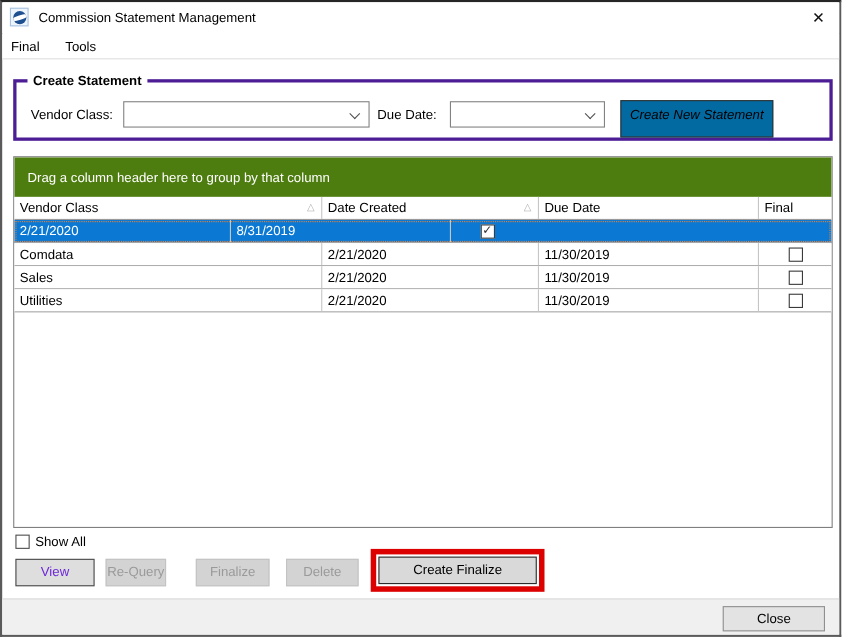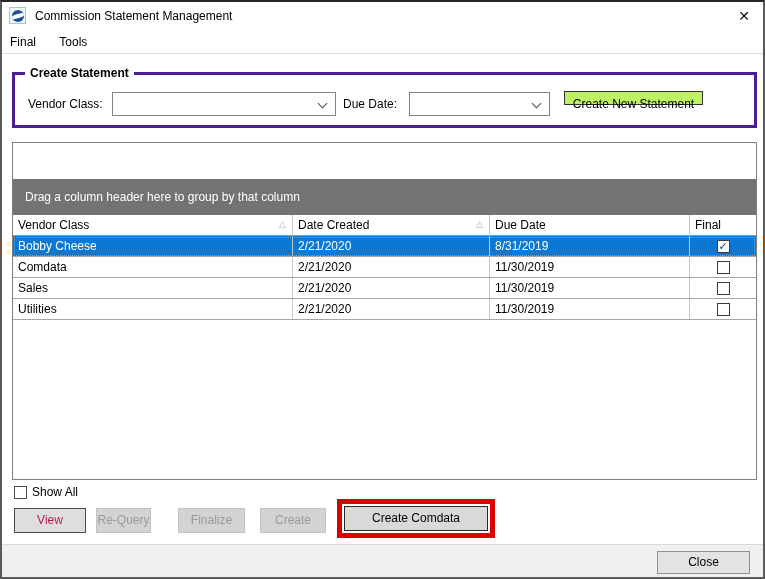--- a/index.html
+++ b/index.html
@@ -32,43 +32,43 @@
     font-weight:bold; }
   .field-label { position:absolute; top:17px; height:24px; line-height:24px; }
   .combo { position:absolute; top:17px; height:24px; background:#fff; border:1px solid #828282; }
   .combo .chev { position:absolute; right:9px; top:7px; width:7px; height:7px;
     border-right:1px solid #505050; border-bottom:1px solid #505050; transform:rotate(45deg); }
   .combo-vendor { left:97px; width:224px; }
   .combo-due { left:394px; width:141px; }
   .lbl-vendor { left:13px; }
   .lbl-due { left:328px; }
   .btn { text-align:center; cursor:default; }
-  .btn-new { position:absolute; left:549px; top:16px; width:139px; height:14px; line-height:24px;
-    background:#bef264; border:1px solid #333; }
+  .btn-new { position:absolute; left:549px; top:16px; width:139px; height:34px; line-height:24px;
+    background:#0369a1; border:1px solid #333;font-style:italic; }
   
   .grid { position:absolute; left:10px; top:140px; width:745px; height:338px;
     border:1px solid #7f7f7f; background:#fff; overflow:hidden; }
-  .group-band { height:36px; background:#737373; color:#fff; line-height:36px; padding-left:12px;margin-top:36px; }
+  .group-band { height:36px; background:#4d7c0f; color:#fff; line-height:36px; padding-left:12px; }
   .hrow, .grow { display:flex; height:21px; }
   .hrow { border-bottom:1px solid #9a9a9a; background:#fff; }
   .grow { border-bottom:1px solid #a6a6a6; background:#fff; }
   .hcell, .gcell { border-right:1px solid #c6c6c6; padding:3px 0 0 5px;
     overflow:hidden; white-space:nowrap; position:relative; }
   .c1 { width:280px; } .c2 { width:197px; } .c3 { width:200px; }
   .c4 { width:66px; border-right:none !important; display:flex; align-items:center; justify-content:center; padding:0; }
   .sort-icon { position:absolute; right:6px; top:5px; font-size:9px; color:#aeaeae; line-height:1; }
   .grow.selected { background:#0b79d3; color:#fff; outline:1px dotted #e8833a; outline-offset:-2px; }
   .gridcheck { width:13px; height:13px; border:1px solid #3a3a3a; background:#fff;
     display:flex; align-items:center; justify-content:center; font-size:11px; color:#2f2f2f; line-height:1; }
   
   .showall { position:absolute; left:12px; top:483px; display:flex; align-items:center; }
   .checkbox { width:13px; height:13px; border:1px solid #4d4d4d; background:#fff; }
   .showall span.lbl { margin-left:5px; }
   .action-btn { position:absolute; top:506px; height:25px; line-height:23px; }
-  .btn-enabled { background:#dedede; border:1px solid #4a4a4a; color:#be185d; }
+  .btn-enabled { background:#dedede; border:1px solid #4a4a4a; color:#6d28d9; }
   .btn-disabled { background:#d3d3d3; border:1px solid #c3c3c3; color:#9a9a9a; }
   .b-view { left:12px; width:72px; }
   .b-requery { left:94px; width:55px; }
   .b-finalize { left:176px; width:67px; }
   .b-delete { left:258px; width:66px; }
   .red-annotation { position:absolute; left:335px; top:497px; border:5px solid #dd0000; padding:2px; background:#fff; }
   .b-advances { position:relative; width:144px; height:25px; line-height:23px;
     background:#d9d9d9; border:1px solid #2b2b2b; color:#000; text-align:center; }
   
   .statusbar { position:absolute; left:0; right:0; bottom:0; height:33px; background:#f0f0f0;
@@ -123,21 +123,20 @@
       </div>
       <div class="hcell c3">
         <span>Due Date</span>
       </div>
       <div class="hcell c4" style="justify-content:flex-start; padding:3px 0 0 5px; display:block;">
         <span>Final</span>
       </div>
     </div>
 
     <div class="grow selected">
-      <div class="gcell c1">Bobby Cheese</div>
       <div class="gcell c2">2/21/2020</div>
       <div class="gcell c3">8/31/2019</div>
       <div class="gcell c4">
         <span class="gridcheck">✓</span>
       </div>
     </div>
 
     <div class="grow">
       <div class="gcell c1">Comdata</div>
       <div class="gcell c2">2/21/2020</div>
@@ -167,22 +166,22 @@
   </div>
 
   <div class="showall">
     <span class="checkbox"></span>
     <span class="lbl">Show All</span>
   </div>
 
   <div class="btn action-btn btn-enabled b-view">View</div>
   <div class="btn action-btn btn-disabled b-requery">Re-Query</div>
   <div class="btn action-btn btn-disabled b-finalize">Finalize</div>
-  <div class="btn action-btn btn-disabled b-delete">Create</div>
+  <div class="btn action-btn btn-disabled b-delete">Delete</div>
   <div class="red-annotation">
-    <div class="btn b-advances">Create Comdata</div>
+    <div class="btn b-advances">Create Finalize</div>
   </div>
 
   <div class="statusbar">
     <div class="btn btn-close">Close</div>
   </div>
 
 </div>
 
 </body></html>

